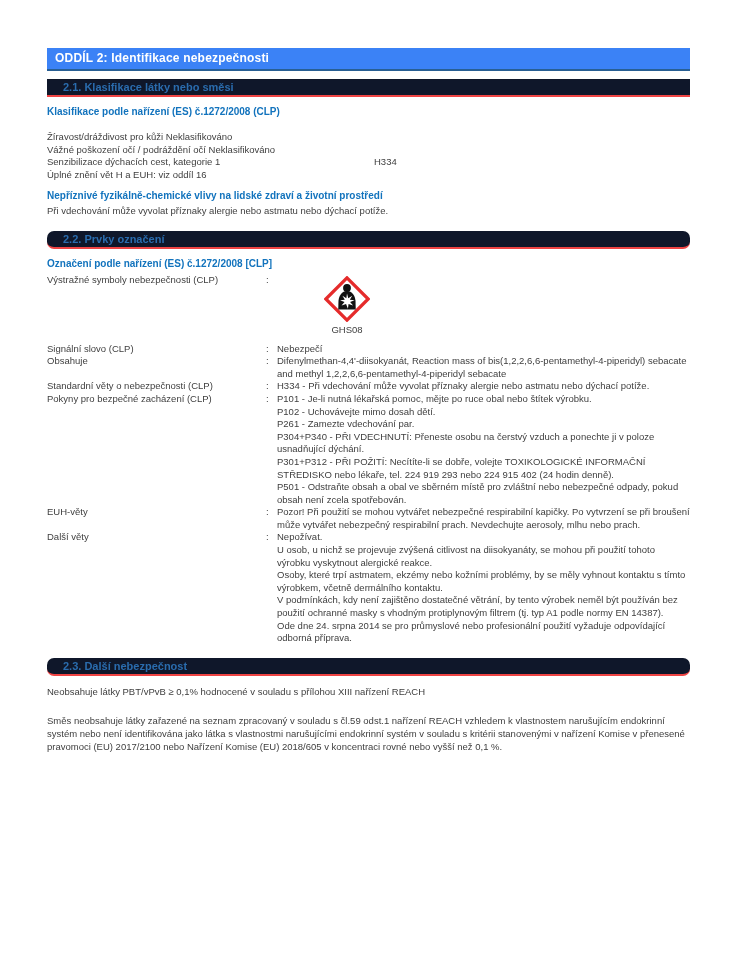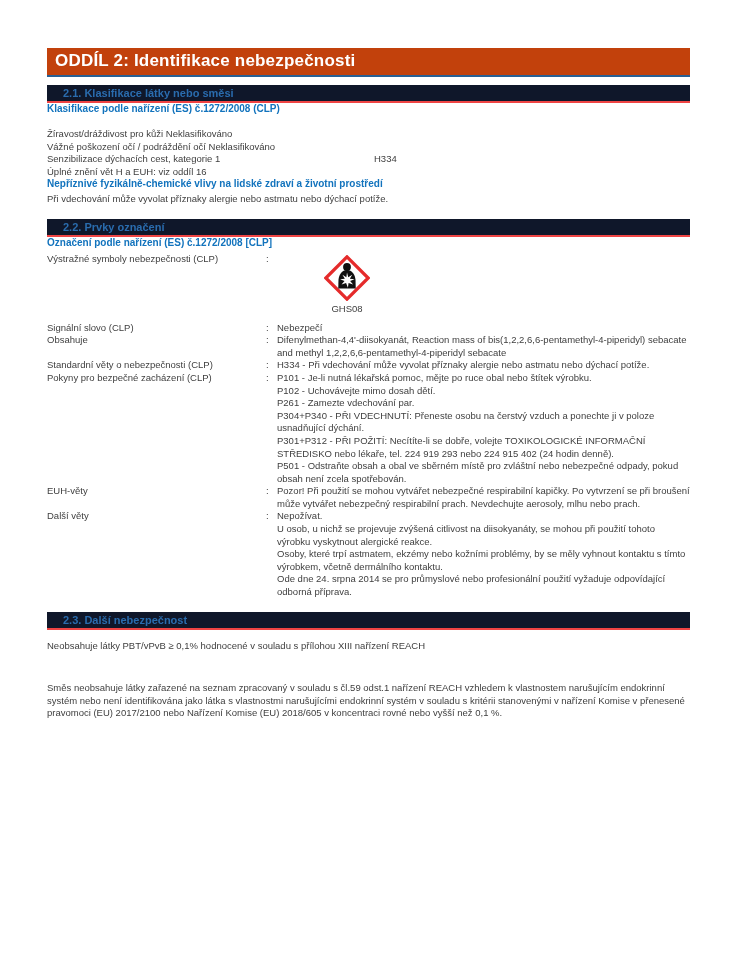--- a/index.html
+++ b/index.html
@@ -5,35 +5,35 @@
   html,body { margin:0; padding:0; background:#ffffff; }
   body {
     width:740px; height:957px; overflow:hidden;
     font-family:"Liberation Sans", sans-serif;
     color:#3e3e3e;
     -webkit-font-smoothing:antialiased;
   }
   .page { padding:48px 0 0 47px; width:643px; }
 
   .bar-dark {
-    background:#c2410c; color:#ffffff;
-    font-weight:700; font-size:17px; letter-spacing:.2px;
+    background:#3b82f6; color:#ffffff;
+    font-weight:700; font-size:12px; letter-spacing:.2px;
     padding:3px 8px 4px 8px;
     border-bottom:2px solid #285f93;
   }
   .bar-light {
     background:#0f172a; color:#2a6cae;
     font-weight:700; font-size:11px;
     padding:2px 8px 2px 16px;
     border-bottom:2px solid #ef4444;
   }
   .gap-a { margin-top:8px; }
-  .gap-b { margin-top:13px; }
+  .gap-b { margin-top:13px;border-radius:7px; }
 
-  .h-blue { color:#1273bd; font-weight:700; font-size:10px; }
+  .h-blue { color:#1273bd; font-weight:700; font-size:10px; margin-top:9px; }
 
   .body-line, .class-row, .lv-label, .lv-value, .lv-colon, .para, .picto-caption {
     font-size:9.5px; line-height:12.6px; color:#3e3e3e;
   }
 
   #class-rows { margin-top:14px; }
   .class-row { position:relative; }
   .class-code { position:absolute; left:327px; top:0; }
 
   .adverse-text { margin-top:4px; }
@@ -42,21 +42,21 @@
   .lv-row { display:flex; align-items:flex-start; }
   .lv-label { width:219px; flex:none; }
   .lv-colon { width:11px; flex:none; }
   .lv-value { flex:1; min-width:0; }
 
   .picto-wrap { margin-left:38px; width:64px; text-align:center; padding:2px 0 6px 0; }
   .picto-wrap svg { display:block; margin:0 auto; }
   .picto-caption { margin-top:2px; }
 
   #s23-paras .para { margin:0; }
-  #s23-paras .para + .para { margin-top:30px; }
+  #s23-paras .para + .para { margin-top:17px; }
   #s23-paras { margin-top:10px; width:643px; }
 </style>
 </head>
 <body>
 
 <div class="page">
 
   <div class="bar-dark">ODDÍL 2: Identifikace nebezpečnosti</div>
 
   <div class="bar-light gap-a">2.1. Klasifikace látky nebo směsi</div>
@@ -133,20 +133,21 @@
           <div class="lv-line">Pozor! Při použití se mohou vytvářet nebezpečné respirabilní kapičky. Po vytvrzení se při broušení může vytvářet nebezpečný respirabilní prach. Nevdechujte aerosoly, mlhu nebo prach.</div>
         </div>
       </div>
       <div class="lv-row">
         <div class="lv-label">Další věty</div>
         <div class="lv-colon">:</div>
         <div class="lv-value">
           <div class="lv-line">Nepožívat.</div>
           <div class="lv-line">U osob, u nichž se projevuje zvýšená citlivost na diisokyanáty, se mohou při použití tohoto výrobku vyskytnout alergické reakce.</div>
           <div class="lv-line">Osoby, které trpí astmatem, ekzémy nebo kožními problémy, by se měly vyhnout kontaktu s tímto výrobkem, včetně dermálního kontaktu.</div>
+          <div class="lv-line">V podmínkách, kdy není zajištěno dostatečné větrání, by tento výrobek neměl být používán bez použití ochranné masky s vhodným protiplynovým filtrem (tj. typ A1 podle normy EN 14387).</div>
           <div class="lv-line">Ode dne 24. srpna 2014 se pro průmyslové nebo profesionální použití vyžaduje odpovídající odborná příprava.</div>
         </div>
       </div>
     </div>
 
   <div class="bar-light gap-b">2.3. Další nebezpečnost</div>
 
   <div id="s23-paras">
       <div class="para">Neobsahuje látky PBT/vPvB ≥ 0,1% hodnocené v souladu s přílohou XIII nařízení REACH</div>
       <div class="para">Směs neobsahuje látky zařazené na seznam zpracovaný v souladu s čl.59 odst.1 nařízení REACH vzhledem k vlastnostem narušujícím endokrinní systém nebo není identifikována jako látka s vlastnostmi narušujícími endokrinní systém v souladu s kritérii stanovenými v nařízení Komise v přenesené pravomoci (EU) 2017/2100 nebo Nařízení Komise (EU) 2018/605 v koncentraci rovné nebo vyšší než 0,1 %.</div>

